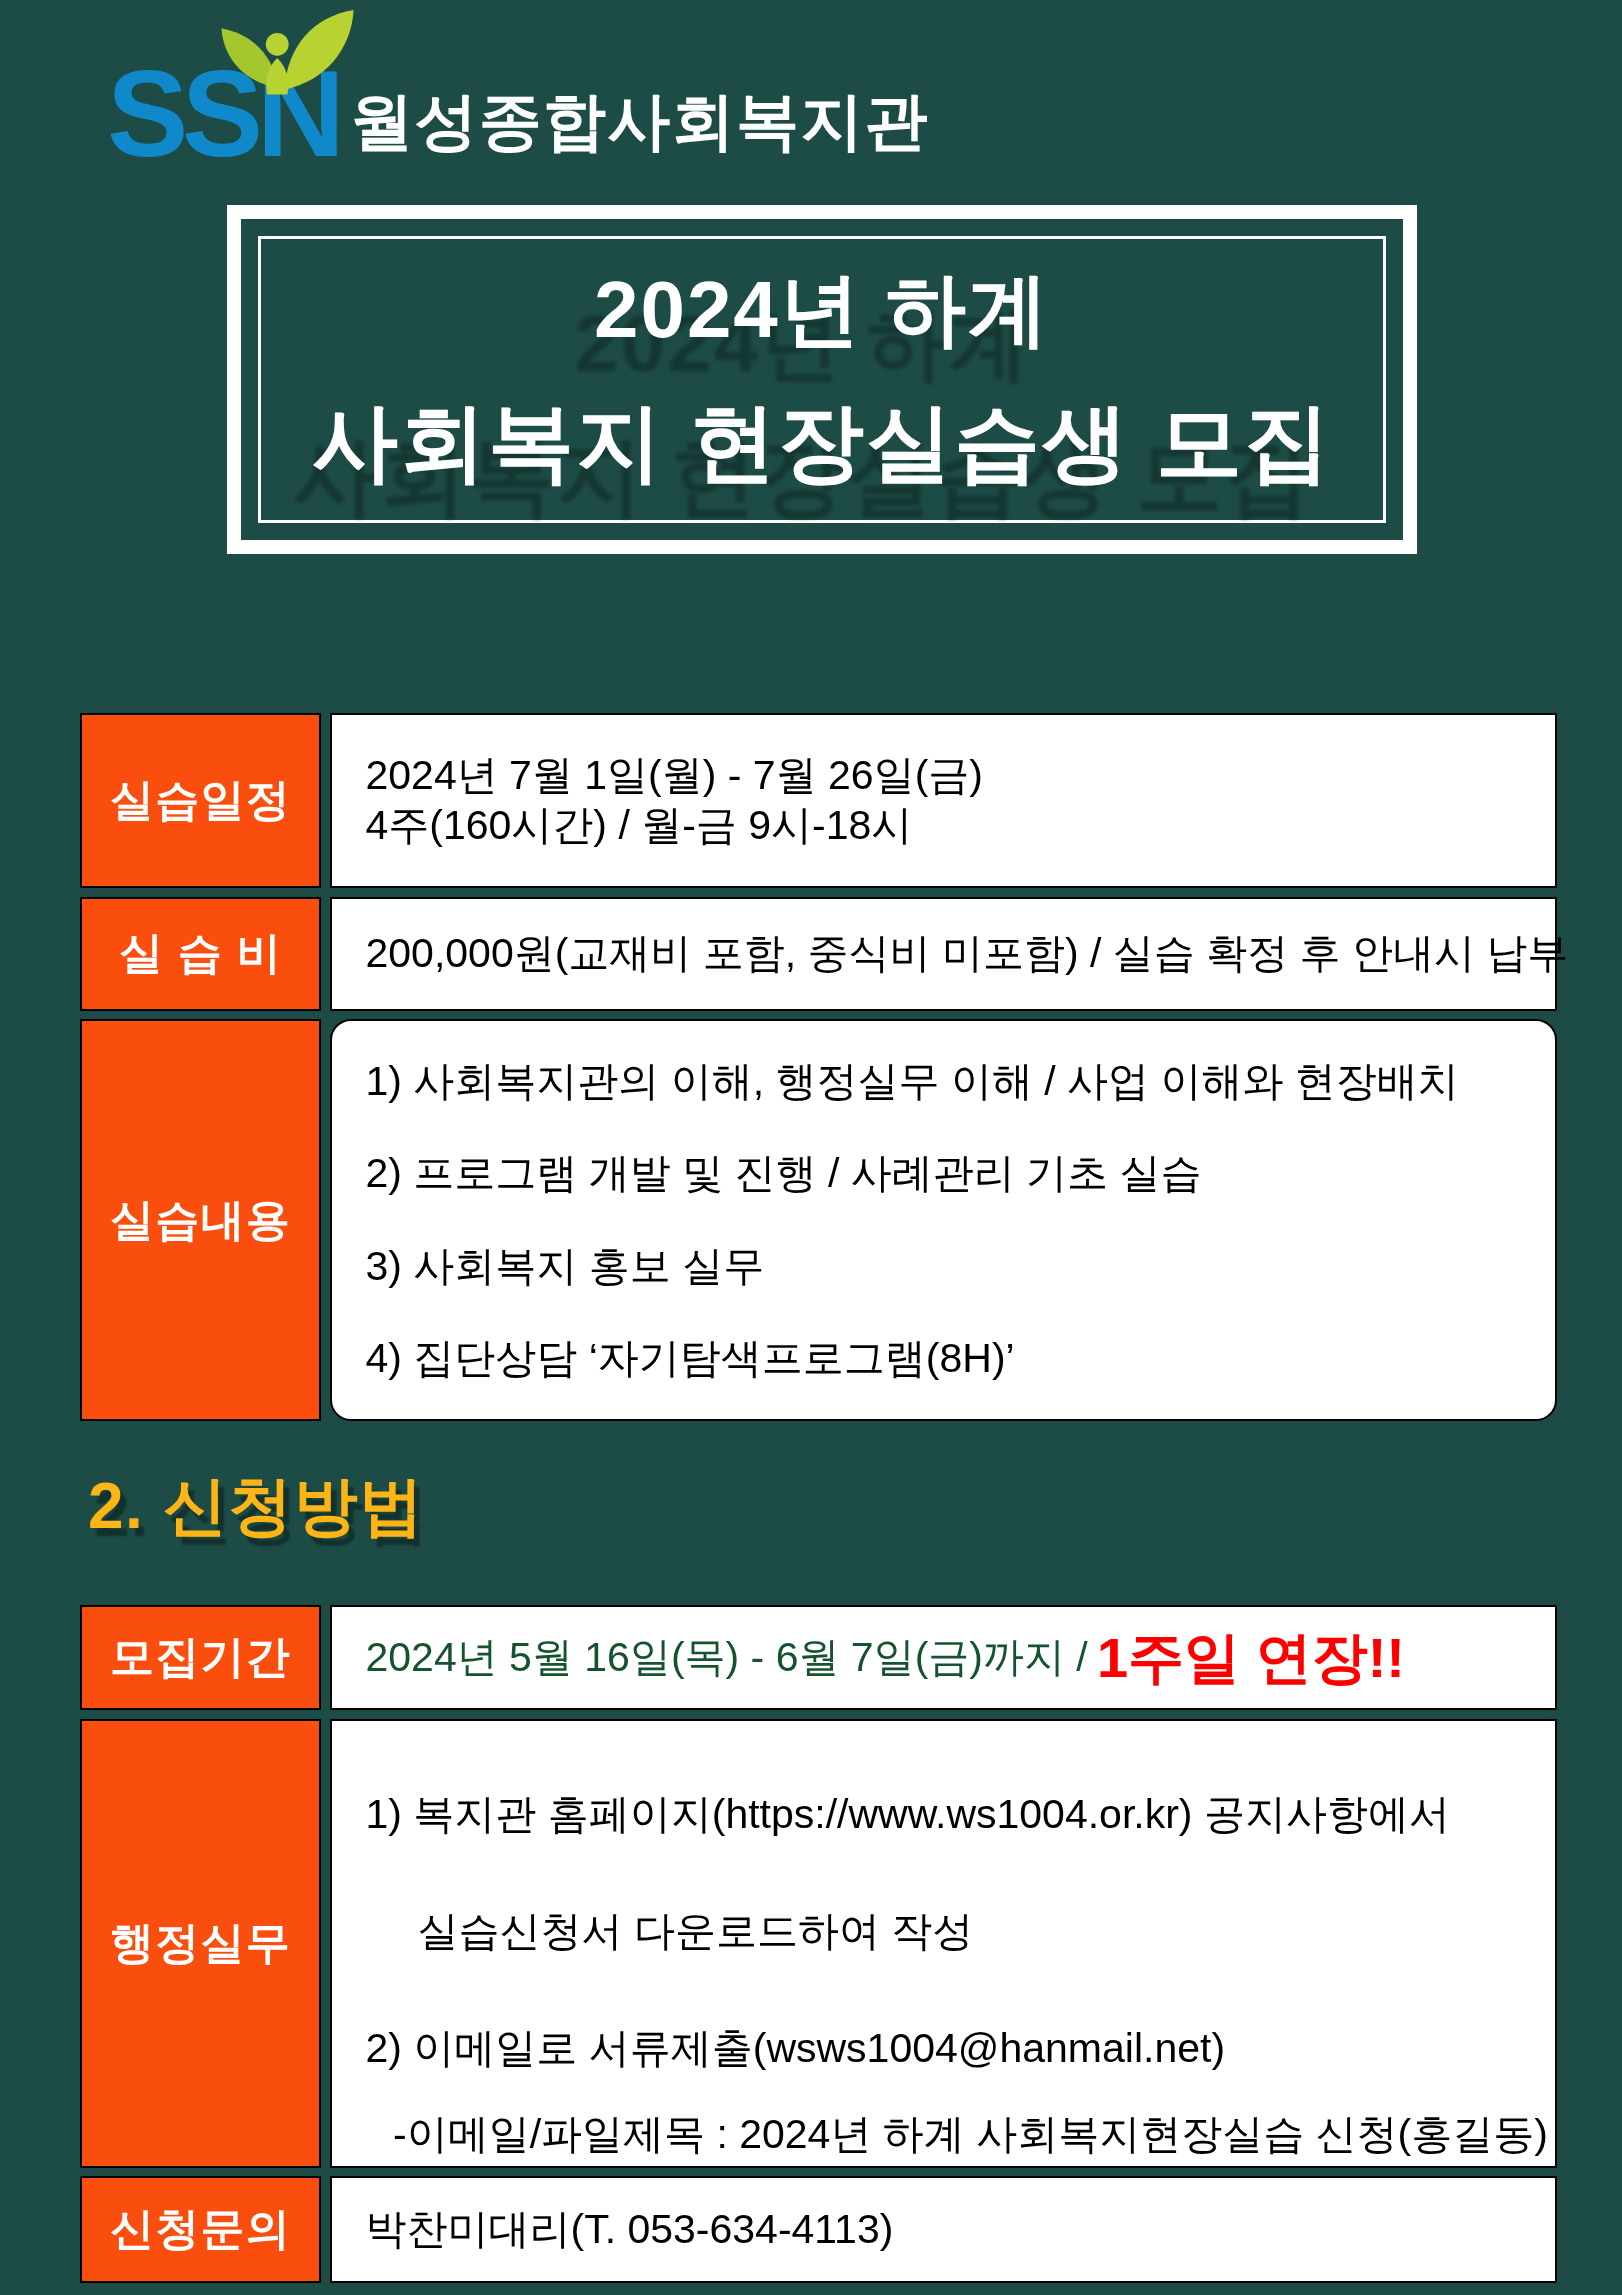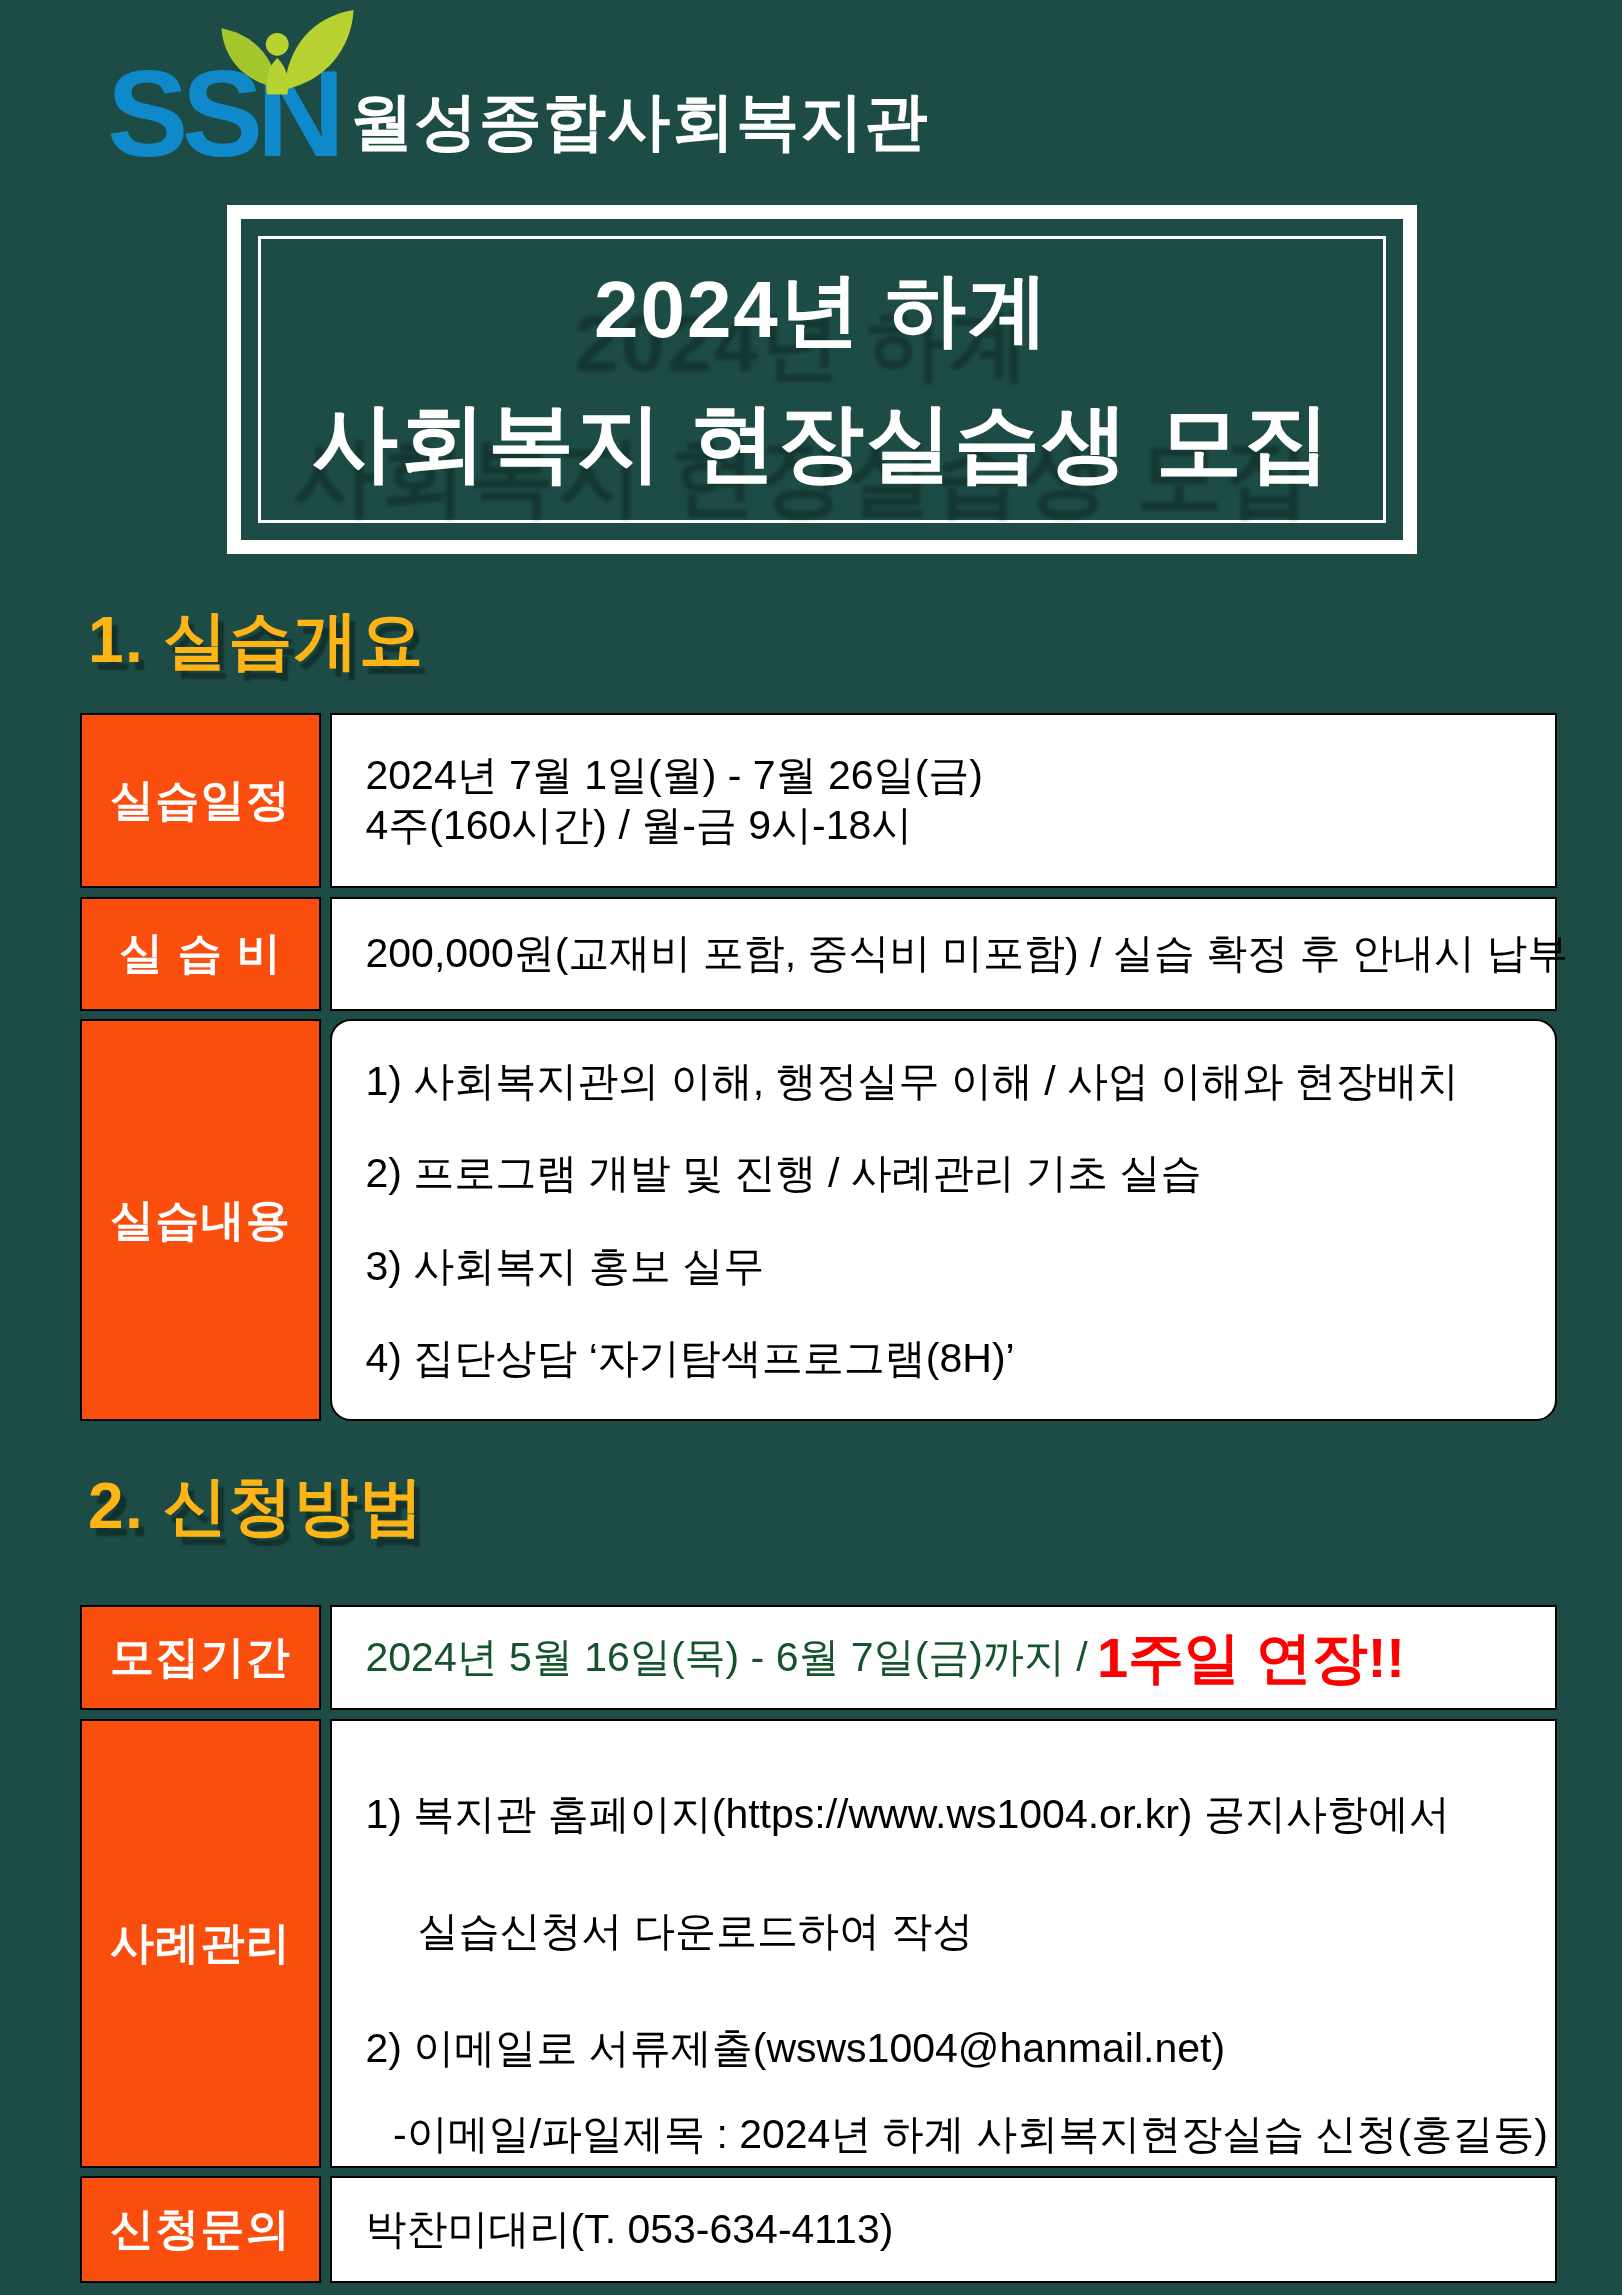--- a/index.html
+++ b/index.html
@@ -92,21 +92,20 @@
       <span class="ssn-text">SSN</span>
     </div>
     <span class="org-name">월성종합사회복지관</span>
   </div>
 
   <div class="title-box">
     <div class="title-line title-line-1">2024년 하계</div>
     <div class="title-line title-line-2">사회복지 현장실습생 모집</div>
   </div>
 
-  <div class="section-heading heading-1">1. 실습개요</div>
 
   <div class="tbl tbl-1">
     <div class="cell label-cell">실습일정</div>
     <div class="cell content-cell rows-2">
       <div class="line">2024년 7월 1일(월) - 7월 26일(금)</div>
       <div class="line">4주(160시간) / 월-금 9시-18시</div>
     </div>
 
     <div class="cell label-cell">실 습 비</div>
     <div class="cell content-cell">
@@ -126,21 +125,21 @@
 
   <div class="tbl tbl-2">
     <div class="cell label-cell">모집기간</div>
     <div class="cell content-cell">
       <div class="period-line">
         <span class="period-black">2024년 5월 16일(목) - 6월 7일(금)까지 /</span>
         <span class="period-red">1주일 연장!!</span>
       </div>
     </div>
 
-    <div class="cell label-cell">사례관리</div>
+    <div class="cell label-cell">행정실무</div>
     <div class="cell content-cell apply-lines">
       <div class="line">1) 복지관 홈페이지(https://www.ws1004.or.kr) 공지사항에서</div>
       <div class="line indent-sub">실습신청서 다운로드하여 작성</div>
       <div class="line">2) 이메일로 서류제출(wsws1004@hanmail.net)</div>
       <div class="line indent-dash">-이메일/파일제목 : 2024년 하계 사회복지현장실습 신청(홍길동)</div>
     </div>
 
     <div class="cell label-cell">신청문의</div>
     <div class="cell content-cell">
       <div class="line">박찬미대리(T. 053-634-4113)</div>

